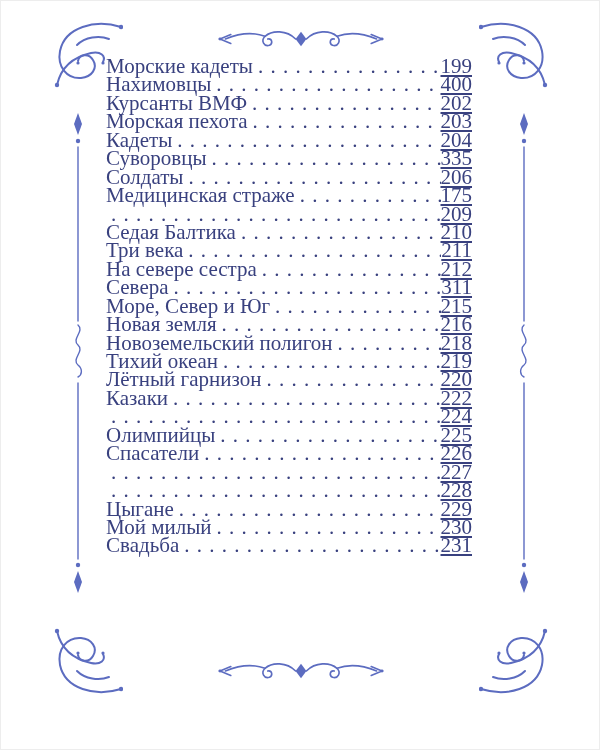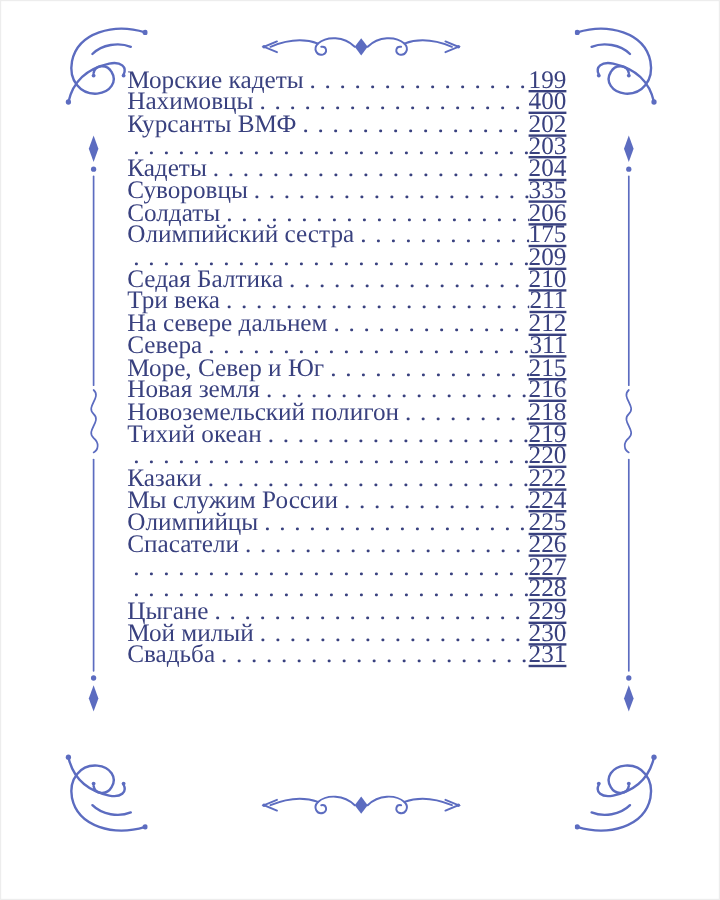--- a/index.html
+++ b/index.html
@@ -191,20 +191,21 @@
       <span class="toc-page">400</span>
     </div>
 
     <div class="toc-row">
       <span class="toc-title">Курсанты ВМФ</span>
       <span class="toc-leader">. . . . . . . . . . . . . . . . . . . . . . . . . . . . . . . . . . . . . . . . . . . . . . . . . . . . . . . . . . . . . . . . . . . . . . . . . . . . . . . . </span>
       <span class="toc-page">202</span>
     </div>
 
     <div class="toc-row">
+      <span class="toc-title">Морская пехота</span>
       <span class="toc-leader">. . . . . . . . . . . . . . . . . . . . . . . . . . . . . . . . . . . . . . . . . . . . . . . . . . . . . . . . . . . . . . . . . . . . . . . . . . . . . . . . </span>
       <span class="toc-page">203</span>
     </div>
 
     <div class="toc-row">
       <span class="toc-title">Кадеты</span>
       <span class="toc-leader">. . . . . . . . . . . . . . . . . . . . . . . . . . . . . . . . . . . . . . . . . . . . . . . . . . . . . . . . . . . . . . . . . . . . . . . . . . . . . . . . </span>
       <span class="toc-page">204</span>
     </div>
 
@@ -214,21 +215,21 @@
       <span class="toc-page">335</span>
     </div>
 
     <div class="toc-row">
       <span class="toc-title">Солдаты</span>
       <span class="toc-leader">. . . . . . . . . . . . . . . . . . . . . . . . . . . . . . . . . . . . . . . . . . . . . . . . . . . . . . . . . . . . . . . . . . . . . . . . . . . . . . . . </span>
       <span class="toc-page">206</span>
     </div>
 
     <div class="toc-row">
-      <span class="toc-title">Олимпийский сестра</span>
+      <span class="toc-title">Медицинская страже</span>
       <span class="toc-leader">. . . . . . . . . . . . . . . . . . . . . . . . . . . . . . . . . . . . . . . . . . . . . . . . . . . . . . . . . . . . . . . . . . . . . . . . . . . . . . . . </span>
       <span class="toc-page">175</span>
     </div>
 
     <div class="toc-row">
       <span class="toc-leader">. . . . . . . . . . . . . . . . . . . . . . . . . . . . . . . . . . . . . . . . . . . . . . . . . . . . . . . . . . . . . . . . . . . . . . . . . . . . . . . . </span>
       <span class="toc-page">209</span>
     </div>
 
     <div class="toc-row">
@@ -237,21 +238,21 @@
       <span class="toc-page">210</span>
     </div>
 
     <div class="toc-row">
       <span class="toc-title">Три века</span>
       <span class="toc-leader">. . . . . . . . . . . . . . . . . . . . . . . . . . . . . . . . . . . . . . . . . . . . . . . . . . . . . . . . . . . . . . . . . . . . . . . . . . . . . . . . </span>
       <span class="toc-page">211</span>
     </div>
 
     <div class="toc-row">
-      <span class="toc-title">На севере дальнем</span>
+      <span class="toc-title">На севере сестра</span>
       <span class="toc-leader">. . . . . . . . . . . . . . . . . . . . . . . . . . . . . . . . . . . . . . . . . . . . . . . . . . . . . . . . . . . . . . . . . . . . . . . . . . . . . . . . </span>
       <span class="toc-page">212</span>
     </div>
 
     <div class="toc-row">
       <span class="toc-title">Севера</span>
       <span class="toc-leader">. . . . . . . . . . . . . . . . . . . . . . . . . . . . . . . . . . . . . . . . . . . . . . . . . . . . . . . . . . . . . . . . . . . . . . . . . . . . . . . . </span>
       <span class="toc-page">311</span>
     </div>
 
@@ -273,32 +274,32 @@
       <span class="toc-page">218</span>
     </div>
 
     <div class="toc-row">
       <span class="toc-title">Тихий океан</span>
       <span class="toc-leader">. . . . . . . . . . . . . . . . . . . . . . . . . . . . . . . . . . . . . . . . . . . . . . . . . . . . . . . . . . . . . . . . . . . . . . . . . . . . . . . . </span>
       <span class="toc-page">219</span>
     </div>
 
     <div class="toc-row">
+      <span class="toc-title">Лётный гарнизон</span>
       <span class="toc-leader">. . . . . . . . . . . . . . . . . . . . . . . . . . . . . . . . . . . . . . . . . . . . . . . . . . . . . . . . . . . . . . . . . . . . . . . . . . . . . . . . </span>
       <span class="toc-page">220</span>
     </div>
 
     <div class="toc-row">
       <span class="toc-title">Казаки</span>
       <span class="toc-leader">. . . . . . . . . . . . . . . . . . . . . . . . . . . . . . . . . . . . . . . . . . . . . . . . . . . . . . . . . . . . . . . . . . . . . . . . . . . . . . . . </span>
       <span class="toc-page">222</span>
     </div>
 
     <div class="toc-row">
-      <span class="toc-title">Мы служим России</span>
       <span class="toc-leader">. . . . . . . . . . . . . . . . . . . . . . . . . . . . . . . . . . . . . . . . . . . . . . . . . . . . . . . . . . . . . . . . . . . . . . . . . . . . . . . . </span>
       <span class="toc-page">224</span>
     </div>
 
     <div class="toc-row">
       <span class="toc-title">Олимпийцы</span>
       <span class="toc-leader">. . . . . . . . . . . . . . . . . . . . . . . . . . . . . . . . . . . . . . . . . . . . . . . . . . . . . . . . . . . . . . . . . . . . . . . . . . . . . . . . </span>
       <span class="toc-page">225</span>
     </div>
 

